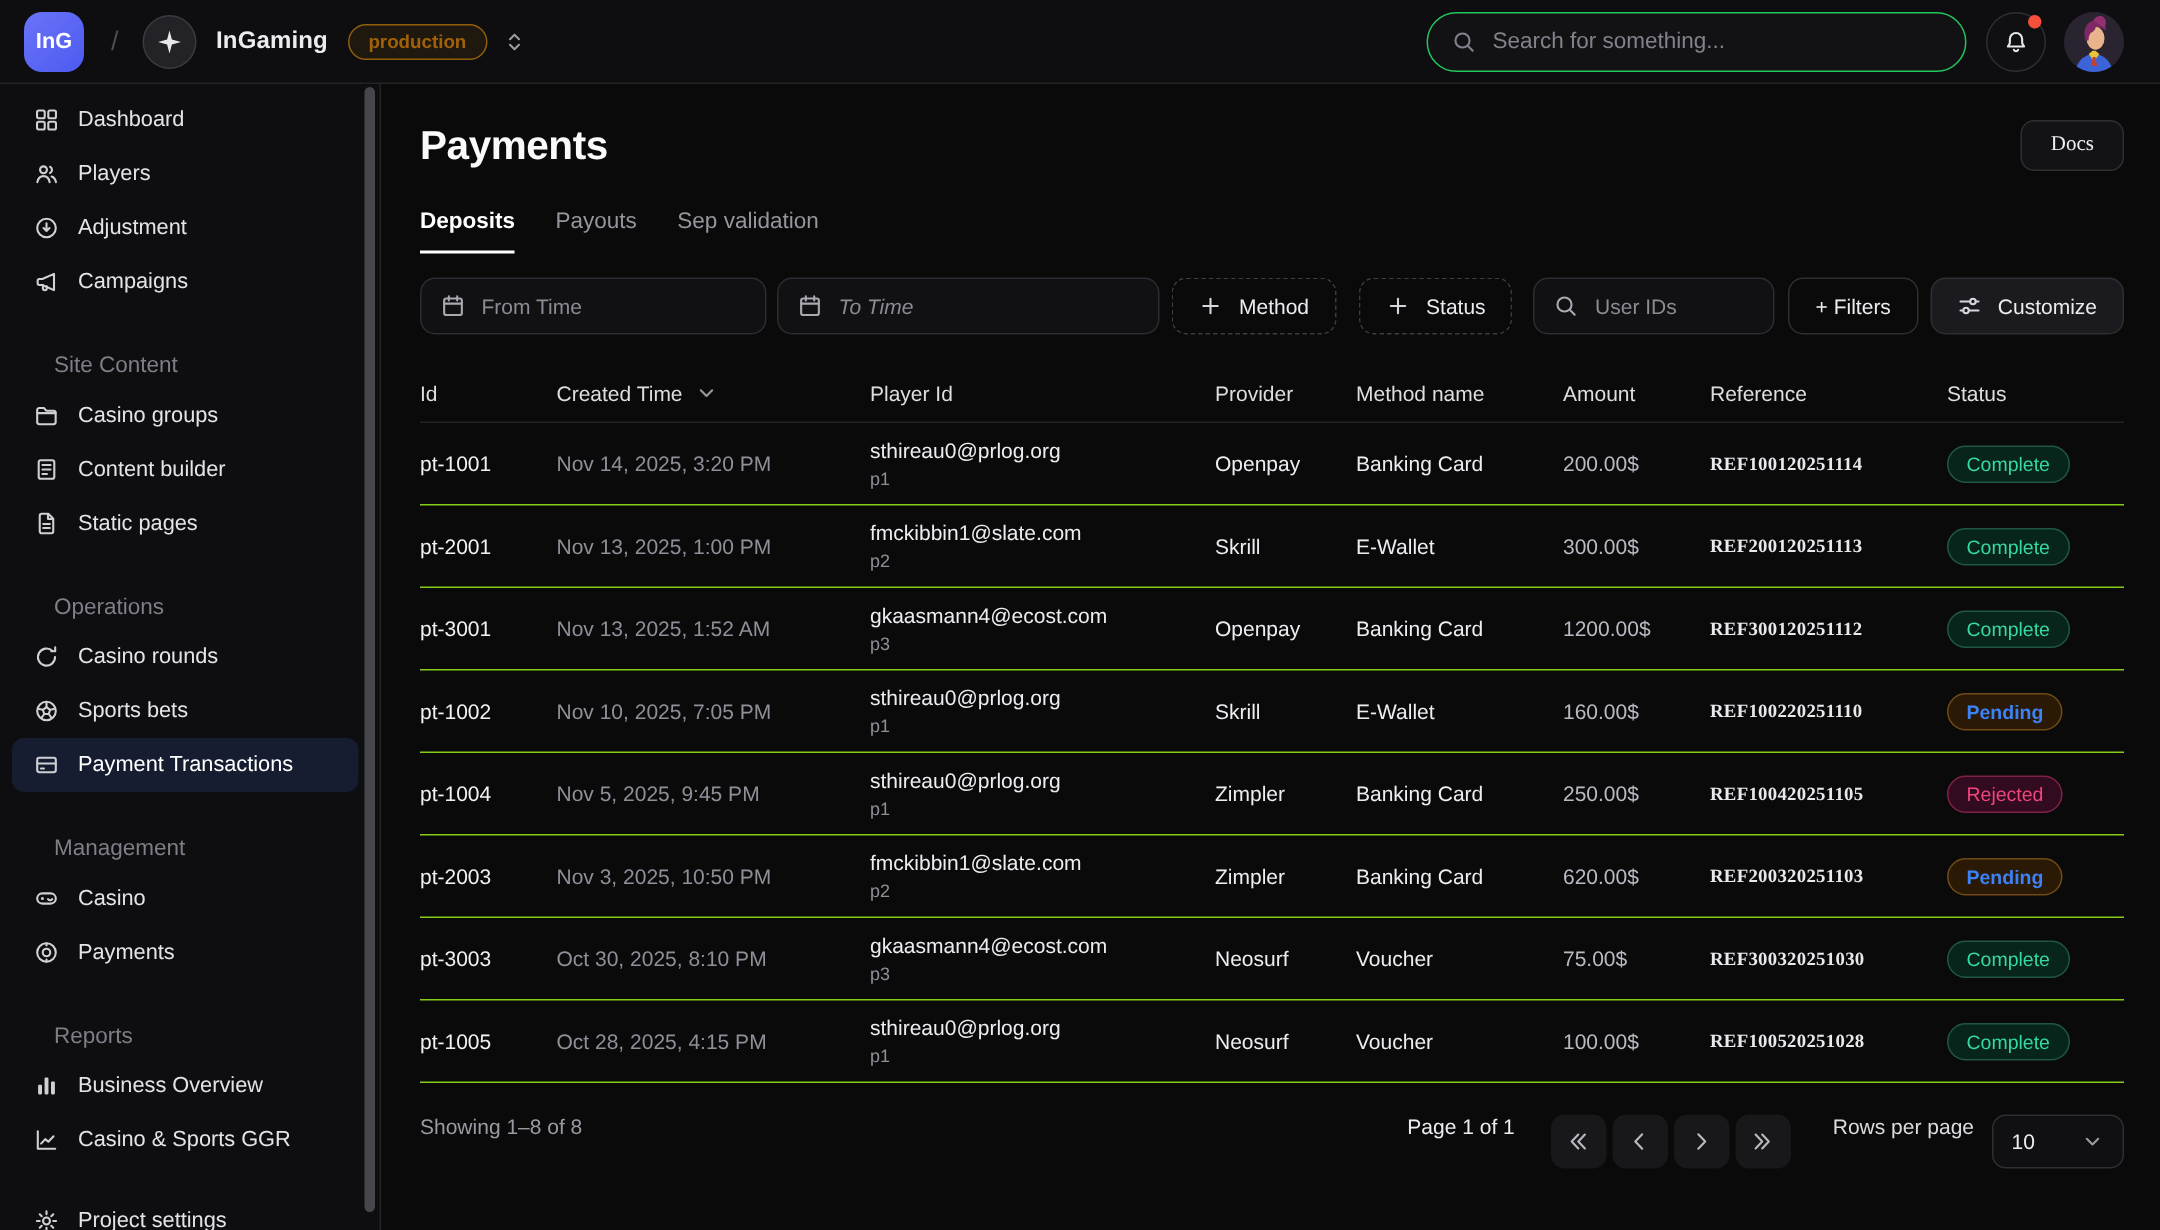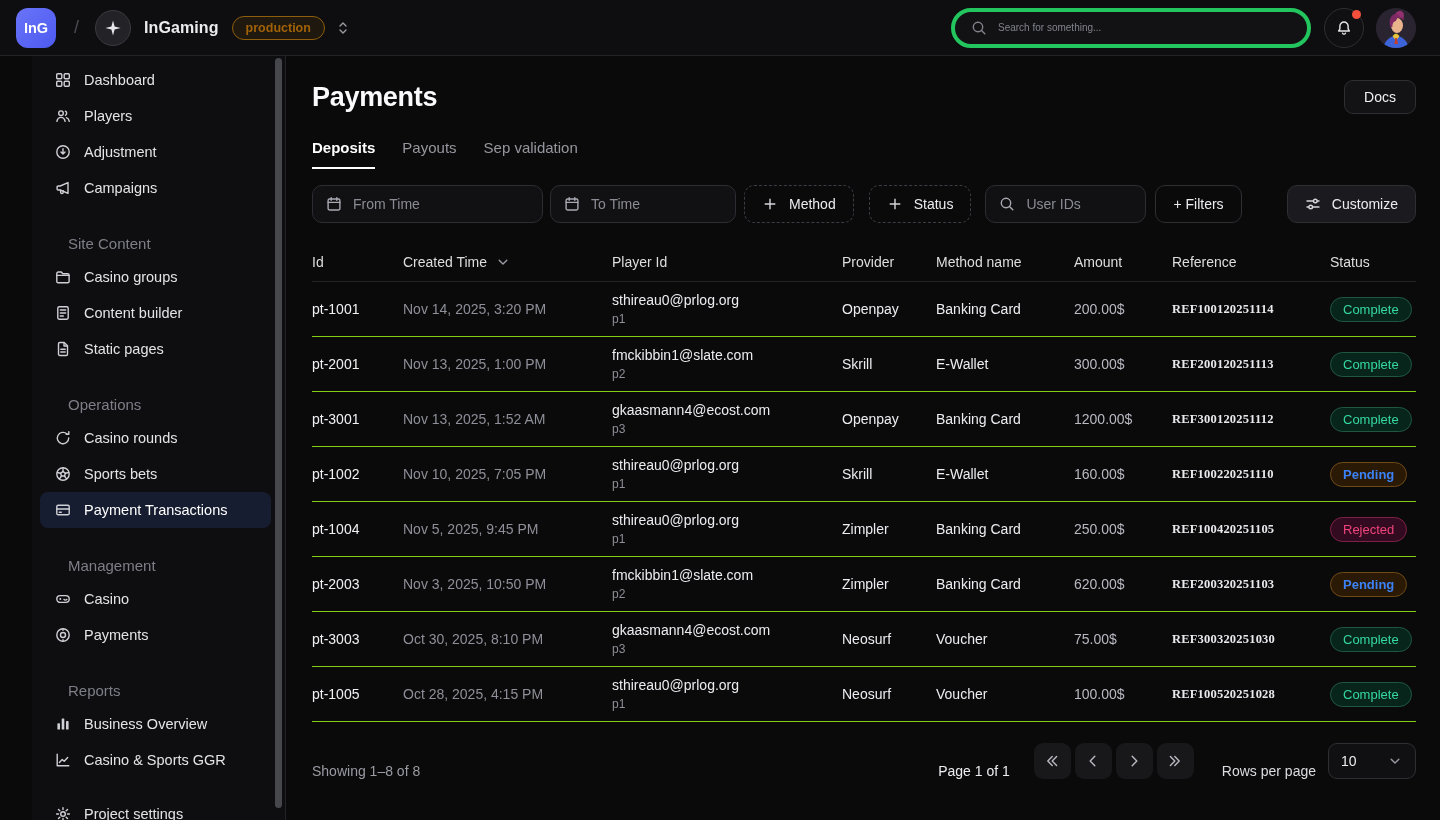--- a/index.html
+++ b/index.html
@@ -18,54 +18,54 @@
     background:#0e0e10; border-bottom:1px solid #232327; }
   .logo { width:40px; height:40px; border-radius:12px; display:flex; align-items:center; justify-content:center;
     background:linear-gradient(135deg,#6a74f8,#4c5af0); font-weight:700; font-size:14.5px; color:#fff; cursor:pointer; }
   .crumb-slash { color:#4c4c55; font-size:18px; margin:0 16px 0 18px; }
   .ws-avatar { width:36px; height:36px; border-radius:50%; background:#232327; border:1px solid #3a3a41;
     display:flex; align-items:center; justify-content:center; margin-right:13px; cursor:pointer; }
   .ws-name { font-size:16px; font-weight:700; letter-spacing:.1px; }
   .env-badge { margin-left:13px; color:#a16207; border:1px solid #8f5e0b; background:rgba(245,158,11,.07);
     padding:4px 13px; border-radius:999px; font-size:12.5px; font-weight:600; cursor:pointer; }
   .ws-switch { margin-left:10px; color:#9a9aa3; cursor:pointer; }
-  .search { margin-left:auto; width:360px; height:40px; border-radius:20px; border:4px solid #22c55e;
-    background:#121215; display:flex; align-items:center; gap:11px; padding:0 16px; color:#82828c; font-size:10px; cursor:text; }
+  .search { margin-left:auto; width:360px; height:40px; border-radius:20px; border:1px solid #22c55e;
+    background:#121215; display:flex; align-items:center; gap:11px; padding:0 16px; color:#82828c; font-size:15px; cursor:text; }
   .bell { width:40px; height:40px; border-radius:50%; border:1px solid #2e2e33; margin-left:13px; position:relative;
     display:flex; align-items:center; justify-content:center; color:#e8e8ec; cursor:pointer; background:#101012; }
   .bell .dot { position:absolute; top:1px; right:2px; width:9px; height:9px; border-radius:50%; background:#f4503c; }
   .avatar { width:40px; height:40px; border-radius:50%; margin-left:12px; overflow:hidden; background:#2a2430; cursor:pointer; }
 
   
-  .shell { display:flex; height:764px;margin-left:32px; }
+  .shell { display:flex; height:764px; }
   .sidebar { width:254px; background:#0e0e10; border-right:1px solid #232327; position:relative; padding-top:6px; flex:0 0 auto; }
   .side-scrollbar { position:absolute; top:2px; bottom:12px; right:3px; width:7px; border-radius:4px; background:#46464d; }
   .side-label { margin-top:20px; height:33px; line-height:36px; padding-left:36px; font-size:15px; color:#7e7e88; }
   .side-item { display:flex; align-items:center; gap:13px; height:36px; margin:0 14px 0 8px; padding-left:14px;
     border-radius:8px; color:#e4e4e8; font-size:14.5px; cursor:pointer; }
   .side-item .icon { color:#cfcfd6; width:17px; }
   .side-item.active { background:#171d30; color:#fff; }
   .side-footer { margin-top:18px; }
 
   
   .main { flex:1; padding:0 24px 0 26px; }
   .page-head { display:flex; align-items:center; justify-content:space-between; margin-top:24px; }
   .page-title { font-size:27px; font-weight:700; letter-spacing:-.3px; color:#fafafc; }
   .docs-btn { padding:8px 19px; border-radius:9px; border:1px solid #2e2e33; background:#131316;
-    color:#f0f0f3; font-size:14px; cursor:pointer; }
+    color:#f0f0f3; font-size:14px; cursor:pointer;font-family:Liberation Serif, serif; }
 
   .tabs { display:flex; gap:27px; margin-top:25px; }
   .tab { font-size:15px; color:#96969f; padding-bottom:11px; cursor:pointer; border-bottom:2px solid transparent; }
   .tab.active { color:#fff; font-weight:600; border-bottom-color:#fff; }
 
   .filterbar { display:flex; align-items:center; margin-top:16px; }
   .f-input { display:flex; align-items:center; gap:11px; height:38px; border:1px solid #2c2c32; border-radius:10px;
     background:#111114; padding:0 13px; color:#8b8b94; font-size:14px; cursor:text; }
   .f-input .icon { color:#a9a9b2; }
-  .f-from { width:231px; } .f-to { width:186px; margin-left:7px; }
+  .f-from { width:231px; } .f-to { width:255px; margin-left:7px;font-style:italic; }
   .chip { display:flex; align-items:center; gap:11px; height:38px; border-radius:10px; padding:0 17px;
     font-size:14px; color:#ececf0; cursor:pointer; background:transparent; }
   .chip .icon { color:#d6d6dc; }
   .chip.dashed { border:1px dashed #3c3c44; }
   .chip.solid { border:1px solid #2e2e33; }
   .m-method { margin-left:8px; } .m-status { margin-left:15px; }
   .f-userids { width:161px; margin-left:14px; }
   .m-filters { margin-left:9px; }
   .customize { margin-left:auto; background:#1b1b1f; border:1px solid #34343b; font-weight:500; }
 
@@ -83,21 +83,21 @@
   .cell-plain { color:#ededf1; }
   .cell-amount { color:#b9b9c2; }
   .cell-ref { font-family:Liberation Serif, serif; font-size:12.5px; font-weight:600;
     color:#e9e9ed; letter-spacing:.2px; }
   .badge { display:inline-flex; align-items:center; padding:4px 12px; border-radius:999px; font-size:13px; border:1px solid; }
   .badge.ok   { color:#35d9a1; background:#08251c; border-color:#1f5741; }
   .badge.warn { color:#3b82f6; background:#2a1a05; border-color:#6f4a16;font-weight:bold; }
   .badge.bad  { color:#f0447c; background:#330b20; border-color:#7e2147; }
 
   
-  .table-footer { display:flex; align-items:flex-end; margin-top:21px; color:#9a9aa3; font-size:14px; }
+  .table-footer { display:flex; align-items:flex-start; margin-top:21px; color:#9a9aa3; font-size:14px; }
   .page-info { color:#ededf1; margin-left:auto; }
   .pager { display:flex; gap:4px; margin-left:24px; }
   .pg-btn { width:37px; height:36px; border-radius:9px; background:#18181b; border:none; color:#b9b9c2;
     display:flex; align-items:center; justify-content:center; cursor:pointer; }
   .rpp-label { margin:0 12px 0 28px; color:#dcdce0; }
   .rpp-select { width:88px; height:36px; border:1px solid #2e2e33; border-radius:9px; background:#101013;
     display:flex; align-items:center; justify-content:space-between; padding:0 12px; cursor:pointer; }
   .rpp-select .val { color:#ededf1; }
   .rpp-select .icon { color:#9a9aa3; }
 </style>

